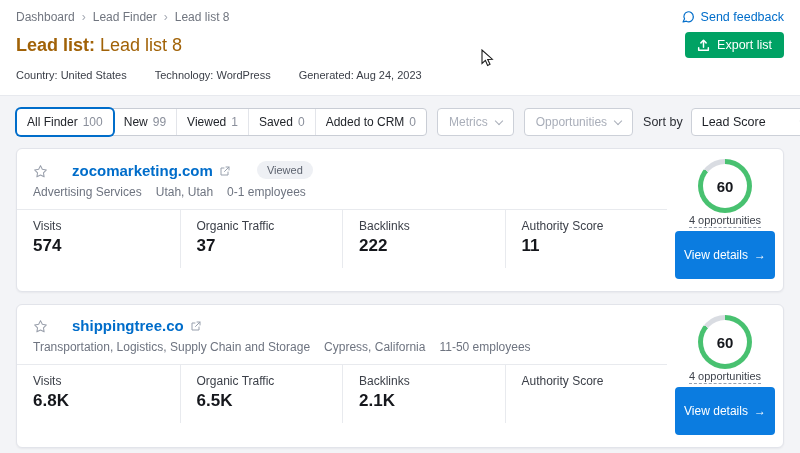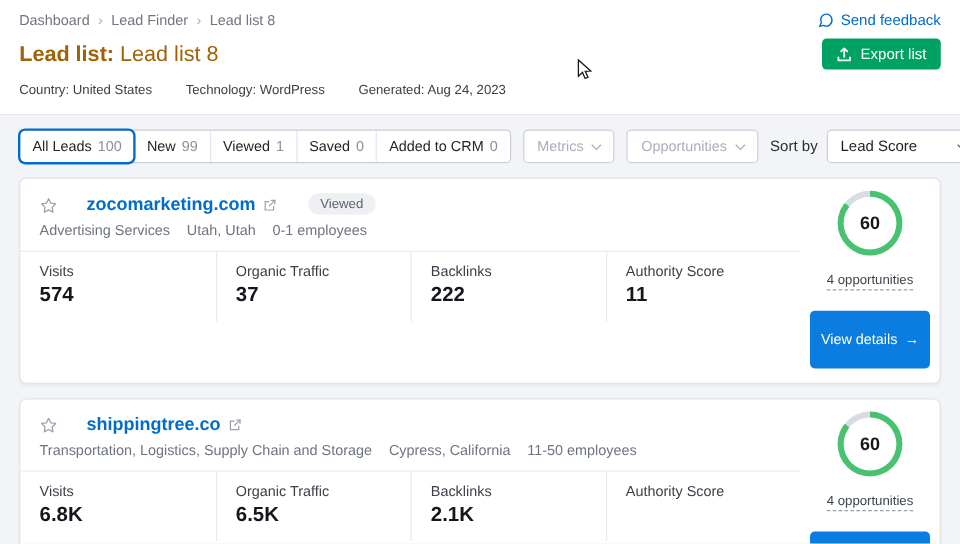--- a/index.html
+++ b/index.html
@@ -62,21 +62,21 @@
   .ext { color: #98a0ad; display: flex; }
   .badge { background: #eef0f4; color: #5d636f; font-size: 11px; padding: 3px 10px; border-radius: 10px;
     margin-left: 2px; }
   .sub-row { margin-top: 6px; font-size: 12px; color: #6e7480; display: flex; gap: 14px; }
   .metrics { display: grid; grid-template-columns: 1fr 1fr 1fr 1fr; border-top: 1px solid #e8eaee; }
   .metric { padding: 9px 16px 12px; }
   .metric + .metric { border-left: 1px solid #e8eaee; }
   .metric-label { font-size: 12px; color: #3c4049; }
   .metric-value { font-size: 17px; font-weight: 700; color: #15171c; margin-top: 3px; min-height: 20px; }
   .card-side { width: 116px; display: flex; flex-direction: column; align-items: center;
-    padding: 10px 8px 12px; gap: 15px; }
+    padding: 10px 8px 12px; gap: 1px; }
   .ring { width: 54px; height: 54px; border-radius: 50%; position: relative; display: flex;
     align-items: center; justify-content: center;
     background: conic-gradient(var(--ring_green, #48c170) 300deg, var(--ring_track, #d9dce2) 300deg 360deg); }
   .ring::before { content: ""; position: absolute; inset: 5px; background: #fff; border-radius: 50%; }
   .ring-num { position: relative; font-size: 15px; font-weight: 700; color: #15171c; }
   .opps { font-size: 11px; color: #3e434c; border-bottom: 1px dashed #98a0ad; padding-bottom: 1px;
     cursor: pointer; white-space: nowrap; }
   .view-btn { background: var(--button_blue, #0b7ce0); color: #fff; border: none; border-radius: 4px;
     font-size: 12px; padding: 17px 9px; display: flex; align-items: center; gap: 6px; cursor: pointer;
     white-space: nowrap; margin-top: 2px; font-family: Liberation Sans, sans-serif; }
@@ -123,21 +123,21 @@
   <div class="meta-row">
     <span><span>Country:</span> <span>United States</span></span>
     <span><span>Technology:</span> <span>WordPress</span></span>
     <span><span>Generated:</span> <span>Aug 24, 2023</span></span>
   </div>
 </div>
 
 <div class="filterbar">
   <div class="tabs">
     <div class="tab active">
-      <span>All Leads</span>
+      <span>All Finder</span>
       <span class="count">100</span>
     </div>
     <div class="tab">
       <span>New</span>
       <span class="count">99</span>
     </div>
     <div class="tab">
       <span>Viewed</span>
       <span class="count">1</span>
     </div>

